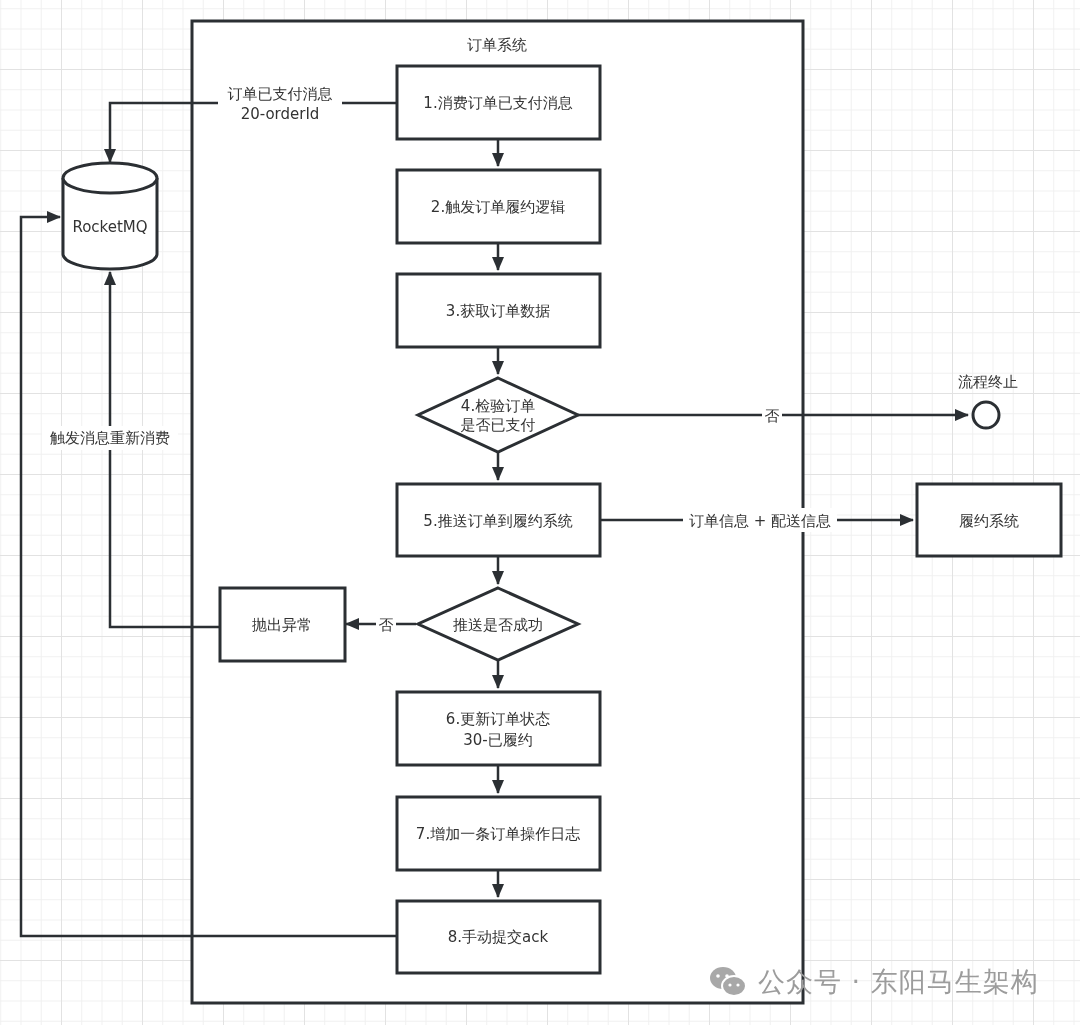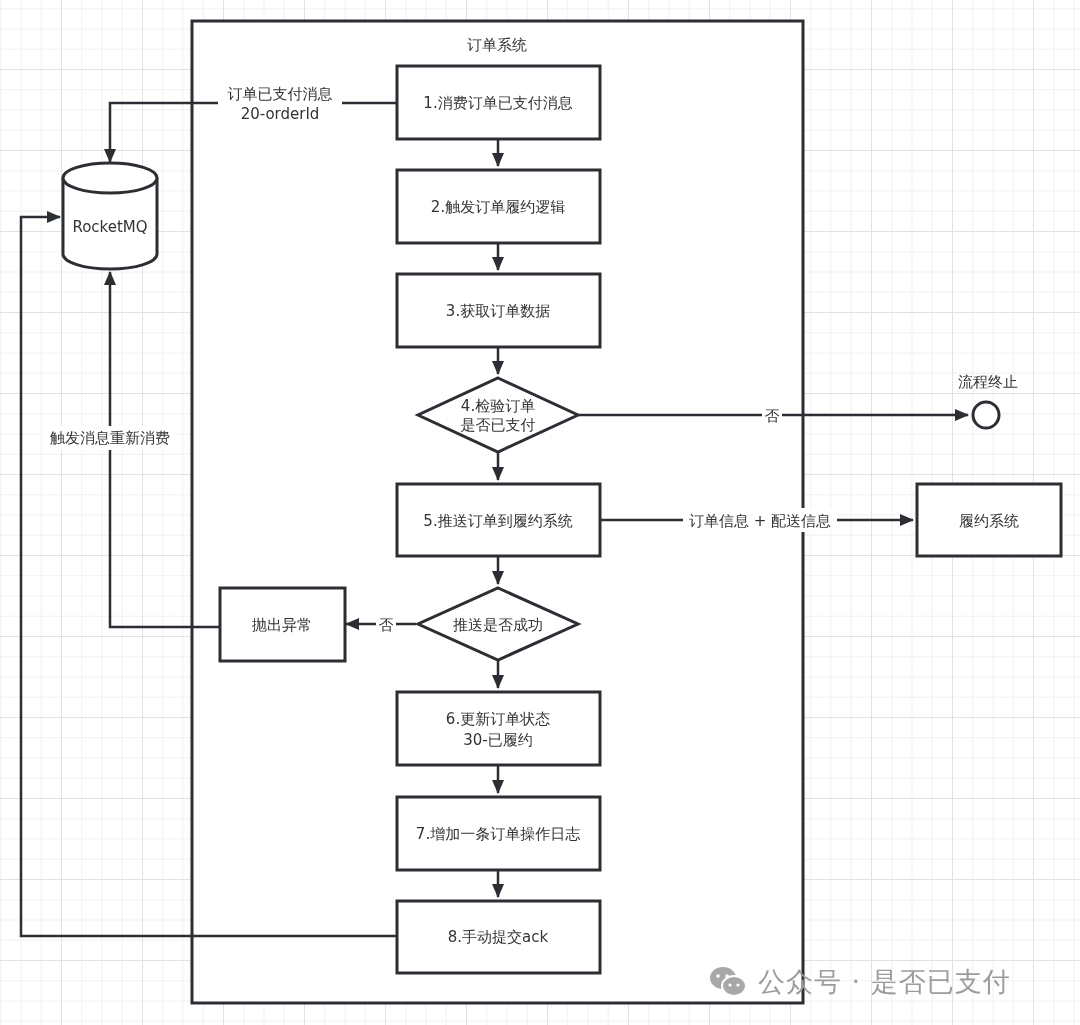--- a/index.html
+++ b/index.html
@@ -132,14 +132,14 @@
 
 <div class="watermark">
   <svg width="40" height="34" viewBox="0 0 40 34">
     <ellipse cx="15" cy="13" rx="13" ry="11" fill="#a8a8a8"></ellipse>
     <ellipse cx="26" cy="21" rx="12" ry="10" fill="#a8a8a8" stroke="#ffffff" stroke-width="2"></ellipse>
     <circle cx="10" cy="11" r="1.8" fill="#fff"></circle>
     <circle cx="19" cy="11" r="1.8" fill="#fff"></circle>
     <circle cx="22" cy="20" r="1.6" fill="#fff"></circle>
     <circle cx="30" cy="20" r="1.6" fill="#fff"></circle>
   </svg>
-  <span class="watermark-text">公众号 · 是否已支付</span>
+  <span class="watermark-text">公众号 · 东阳马生架构</span>
 </div>
 
 </body></html>

